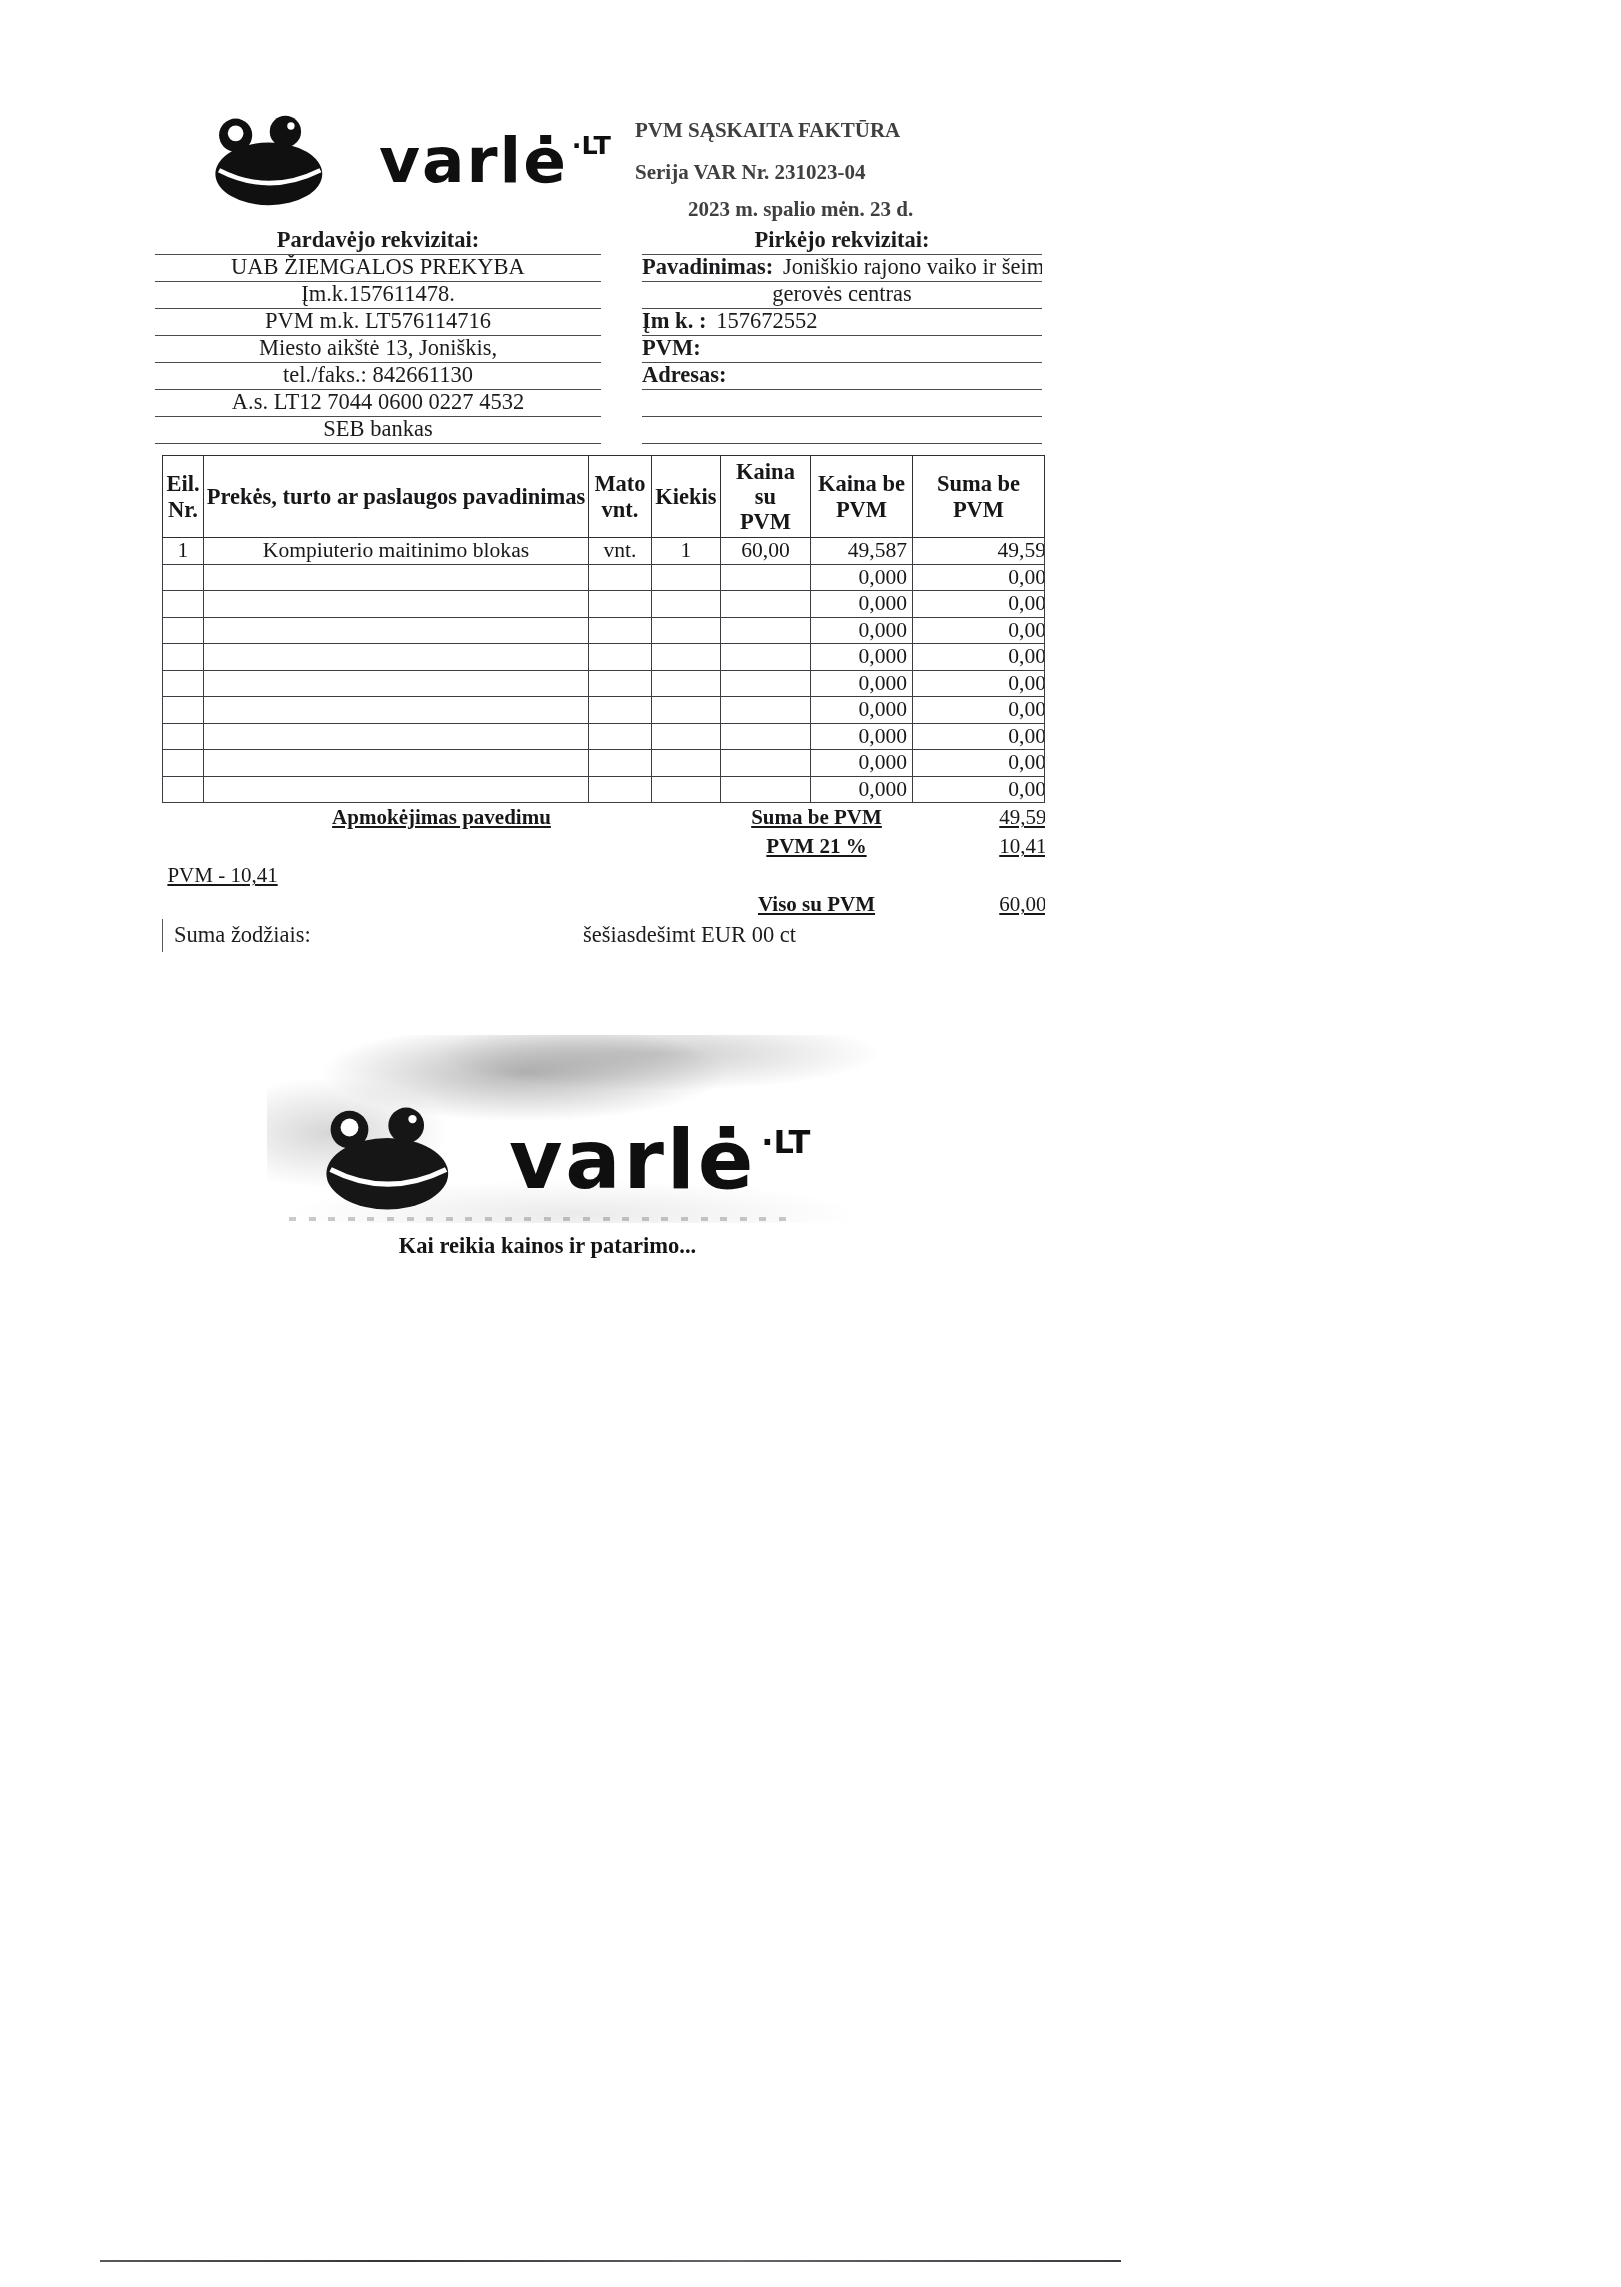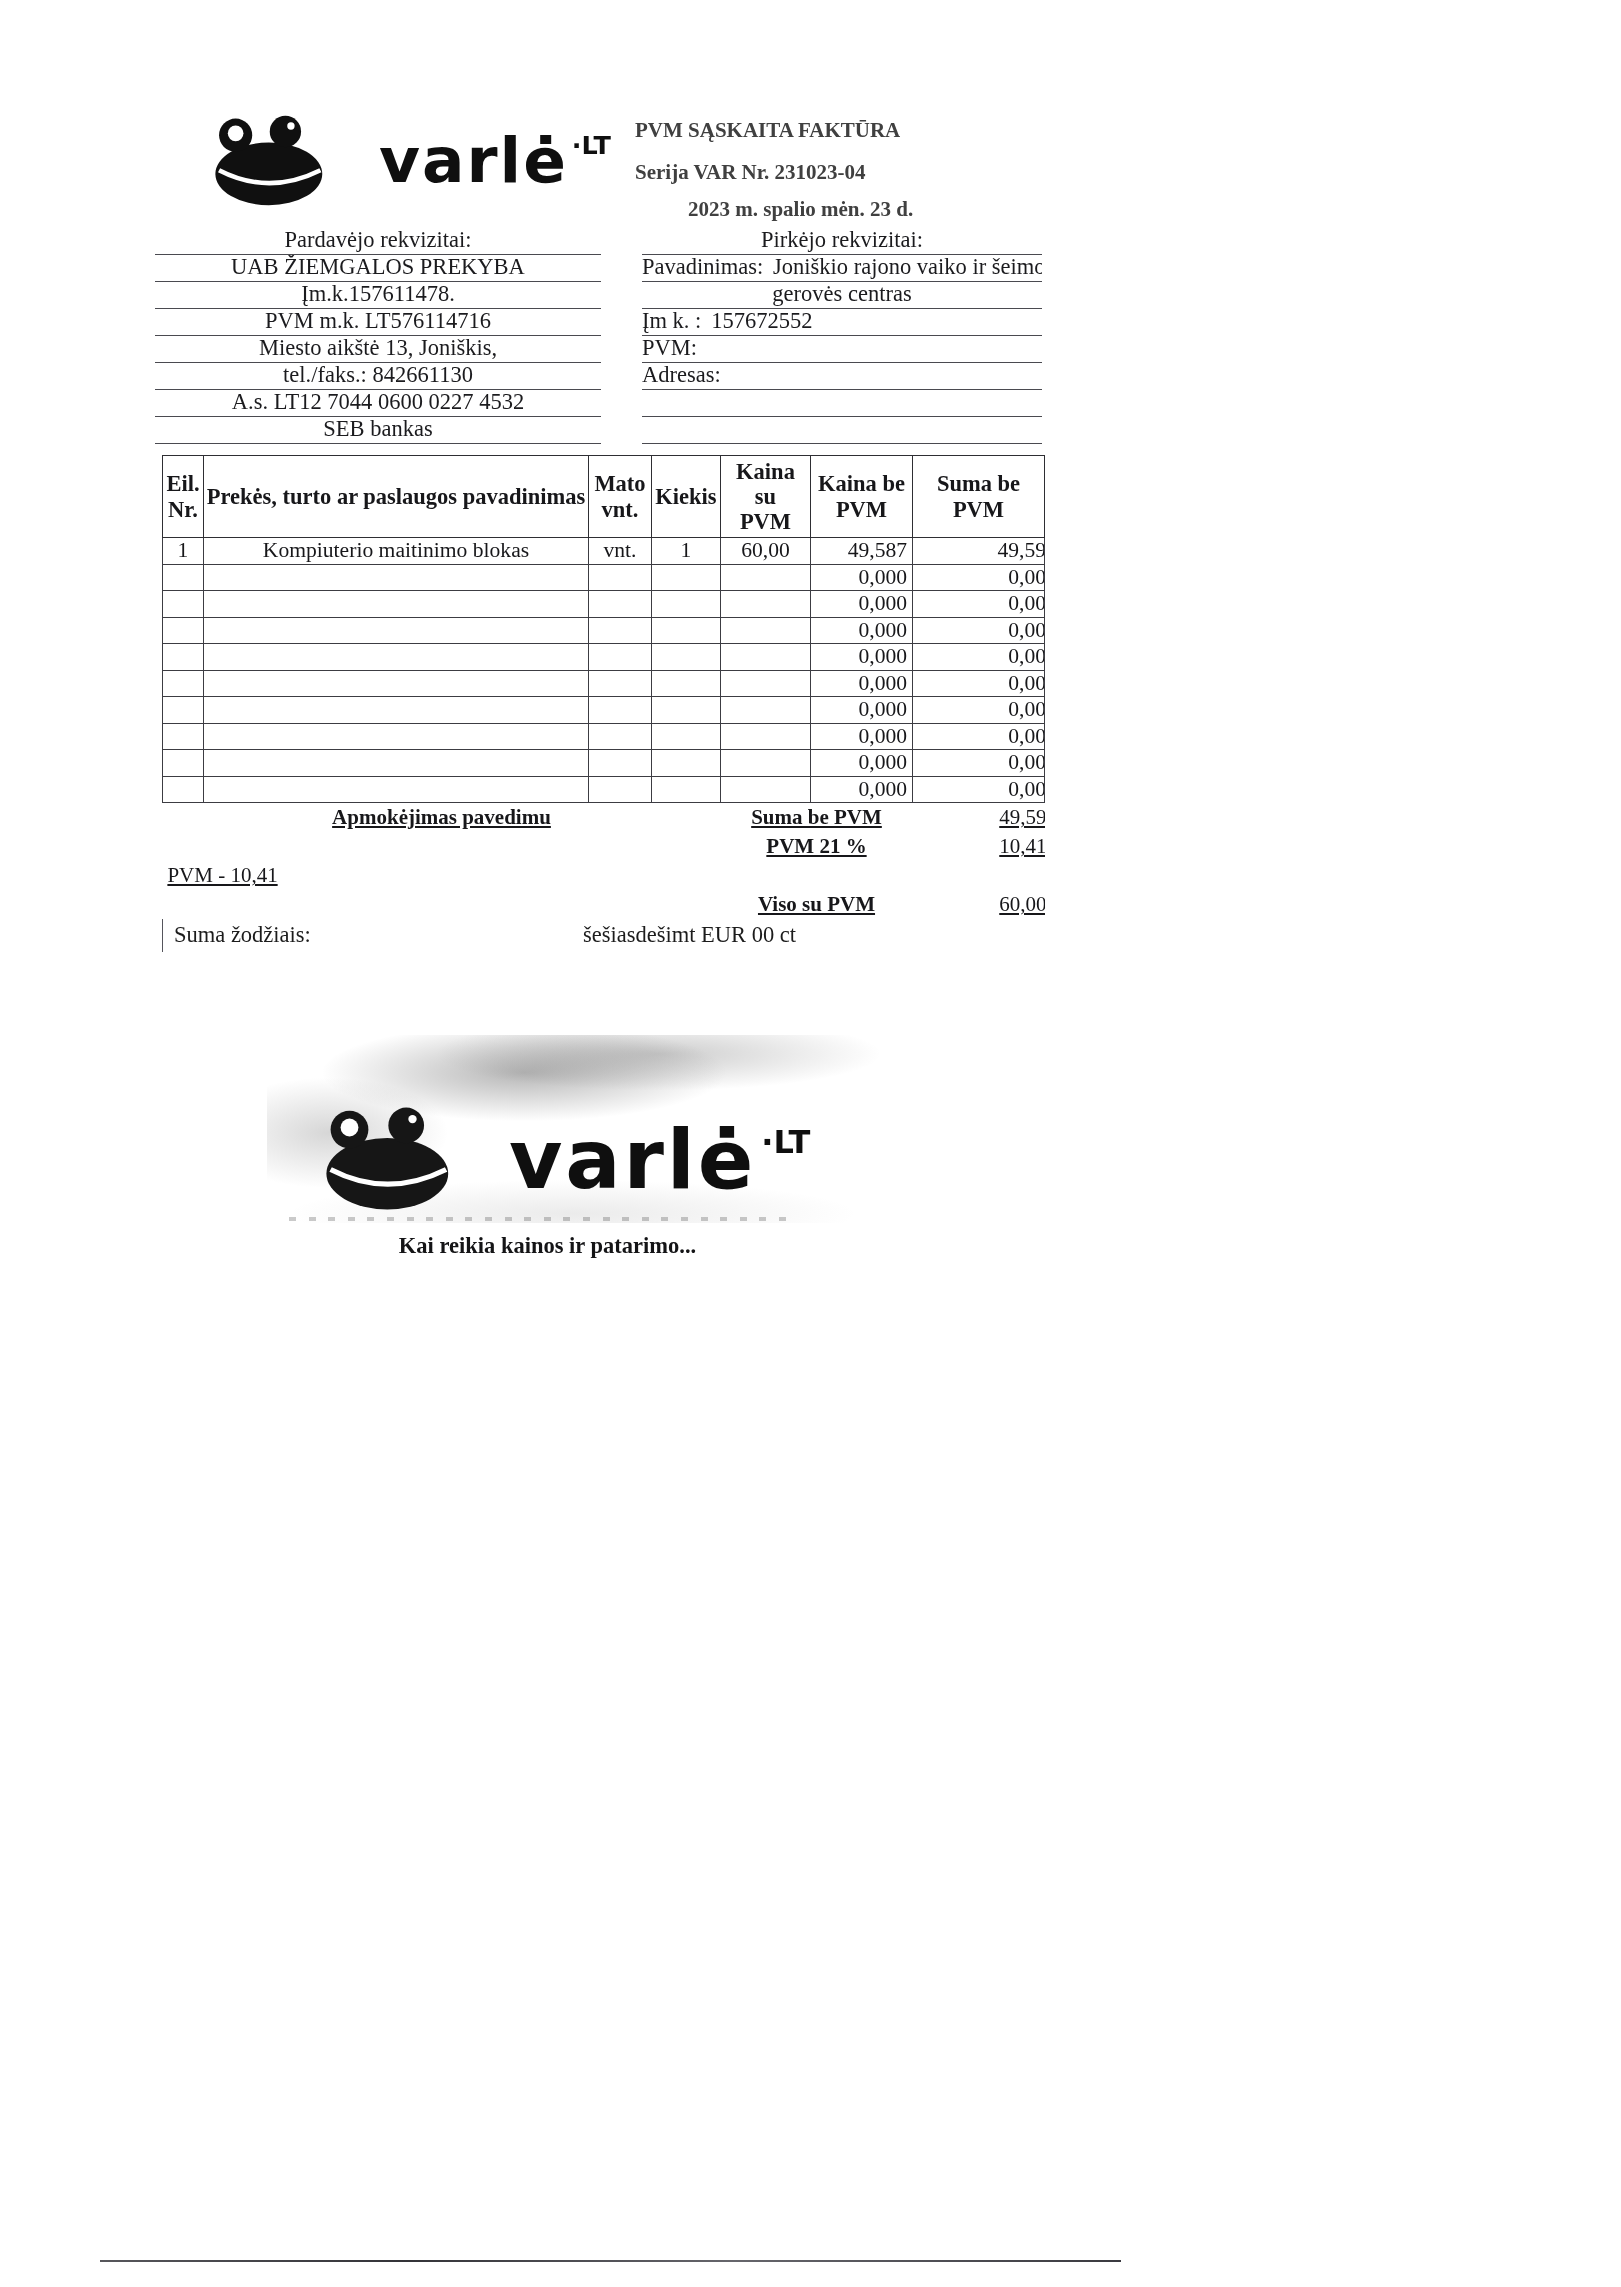--- a/index.html
+++ b/index.html
@@ -16,25 +16,25 @@
   .top-logo .logo-sfx{font-size:25.5px;margin-top:15.7px;margin-left:3.9px;}
 
   
   .title-block{position:absolute;left:635px;top:118px;font-weight:bold;font-size:21px;color:#404040;}
   .t-series{margin-top:16.7px;}
   .t-date{margin-top:12.7px;padding-left:53px;}
 
   
   .form-col{position:absolute;top:228px;font-size:22.5px;color:#1b1b1e;}
   .frow{height:26px;line-height:24.5px;border-bottom:1.4px solid #4a4a50;overflow:hidden;white-space:nowrap;}
-  .fhead{font-weight:normal;}
+  .fhead{font-weight:bold;}
   .seller{left:155px;width:446px;text-align:center;}
   .buyer{left:642px;width:400px;text-align:left;}
   .buyer .bcenter{text-align:center;}
-  .buyer b{font-weight:normal;}
+  .buyer b{font-weight:bold;}
   .buyer .bval{margin-left:9.8px;}
 
   
   .inv-wrap{position:absolute;left:162px;top:455px;width:884px;}
   table.inv{border-collapse:collapse;width:882px;table-layout:fixed;font-size:21.6px;color:#17171a;}
   table.inv th{font-weight:bold;font-size:22.5px;border:1.6px solid #2e2e33;
                white-space:pre-line;line-height:1.12;padding:2.9px 2px;text-align:center;vertical-align:middle;}
   table.inv td{border:1.4px solid #3c3c42;height:25.5px;line-height:25.5px;padding:0 4.9px;
                overflow:hidden;white-space:nowrap;}
   th.h-sum{border-right:none;}

